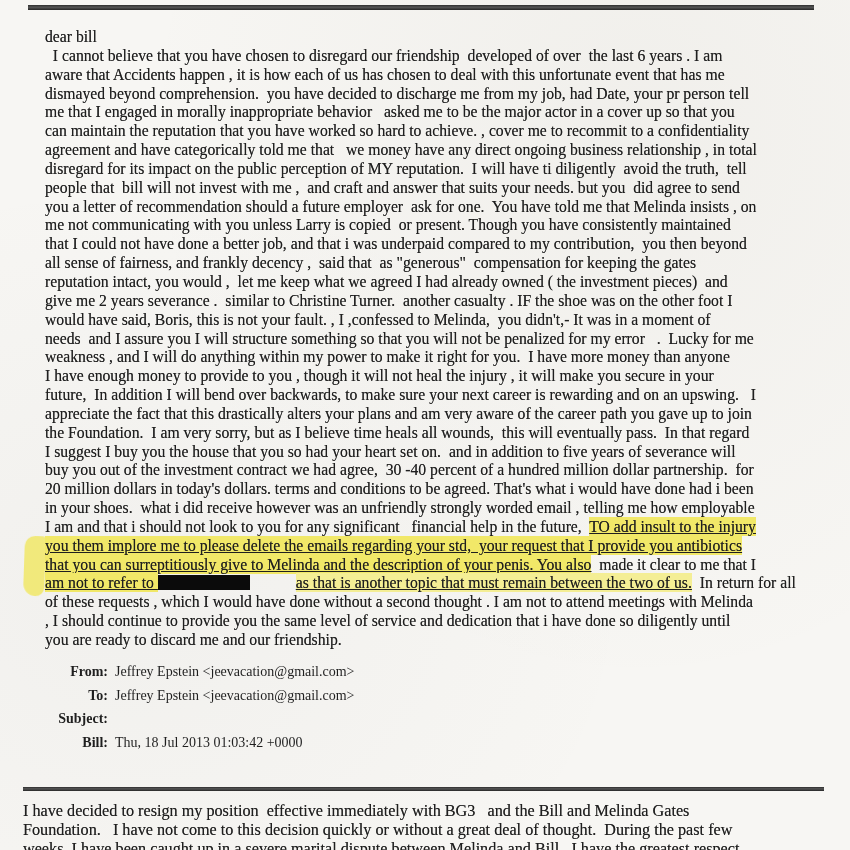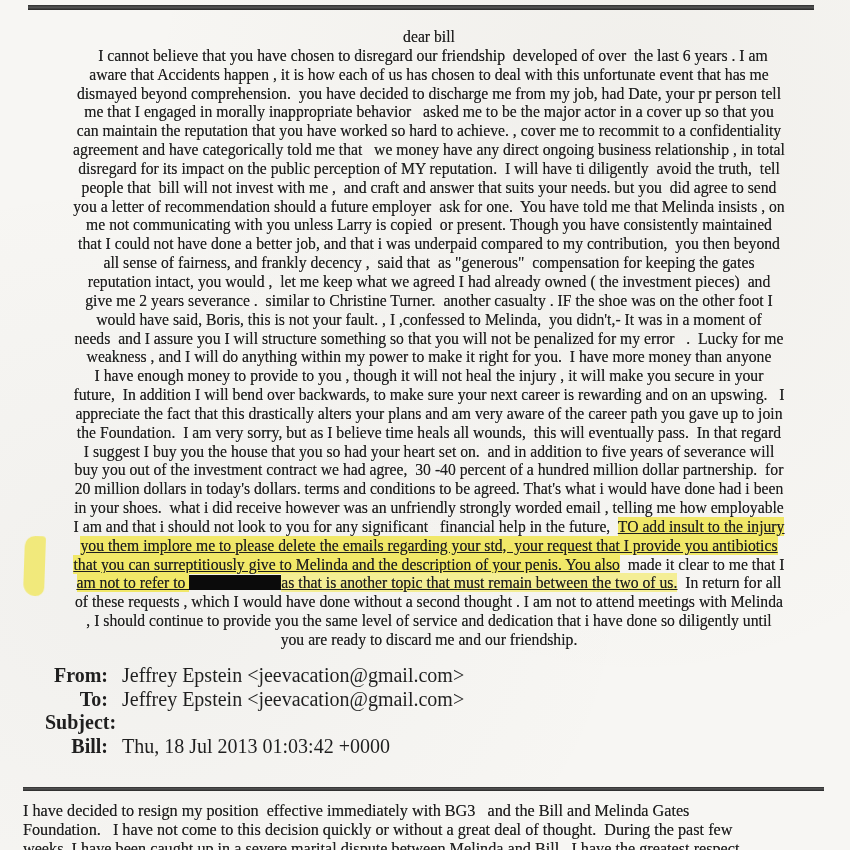--- a/index.html
+++ b/index.html
@@ -14,55 +14,55 @@
   }
   .rule {
     position: absolute; background: linear-gradient(#2e2e2e, #555 45%, #262626);
   }
   #top-rule { left: 28px; top: 5px; width: 786px; height: 5px; }
   #bottom-rule { left: 23px; top: 787px; width: 801px; height: 4px; }
   #letter-body {
     position: absolute; left: 45px; top: 28px; width: 768px;
     font-size: 15.7px; line-height: 18.85px;
     text-shadow: 0 0 0.6px rgba(30,30,30,0.65);
-    text-align: center;
   }
   #footer-text {
     position: absolute; left: 23px; top: 802px; width: 815px;
     font-size: 16.2px; line-height: 19.2px;
     text-shadow: 0 0 0.6px rgba(30,30,30,0.65);
   }
   .tline { white-space: pre; height: 18.85px; }
   #footer-text .tline { height: 19.2px; }
   .hl {
     background: var(--hl, #f1e868);
     box-shadow: 0 1px 0 var(--hl, #f1e868), 0 -1px 0 var(--hl, #f1e868);
     text-decoration: underline;
   }
   .hl-light {
     background: var(--hl-light, #f4ee95);
     box-shadow: 0 1px 0 var(--hl-light, #f4ee95), 0 -1px 0 var(--hl-light, #f4ee95);
+    margin-left: 46px;
   }
   .redact {
     display: inline-block; width: 92px; height: 15px;
     background: var(--redact, #0b0b0b); vertical-align: -2px;
   }
   #margin-highlight {
     position: absolute; left: 24px; top: 536px; width: 21px; height: 60px;
     background: var(--hl, #f1e868); opacity: 0.85;
     border-radius: 12px 4px 10px 14px; transform: rotate(2deg);
     filter: blur(0.6px);
   }
   #email-headers {
     position: absolute; left: 45px; top: 664px; width: 500px;
-    font-size: 20px;
+    font-size: 14px;
   }
   .hdr-row { display: flex; height: 23.6px; align-items: baseline; }
   .hdr-label { width: 63px; text-align: right; font-weight: bold; flex: 0 0 auto; }
-  .hdr-value { margin-left: 14px; white-space: pre; }
+  .hdr-value { margin-left: 7px; white-space: pre; }
 </style>
 </head>
 <body>
 
 <div id="top-rule" class="rule"></div>
 
 <div id="margin-highlight"></div>
 
 <div id="letter-body">
     <div class="tline"><span class="seg">dear bill</span></div>

